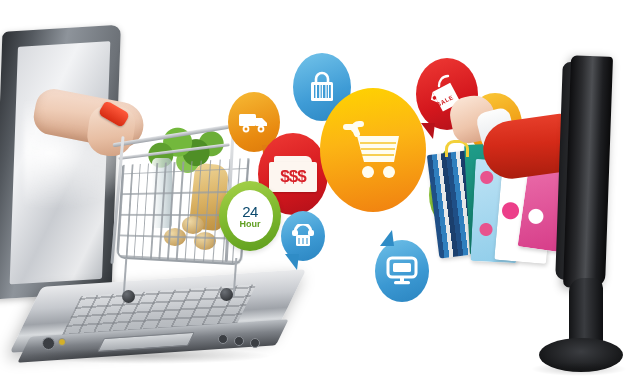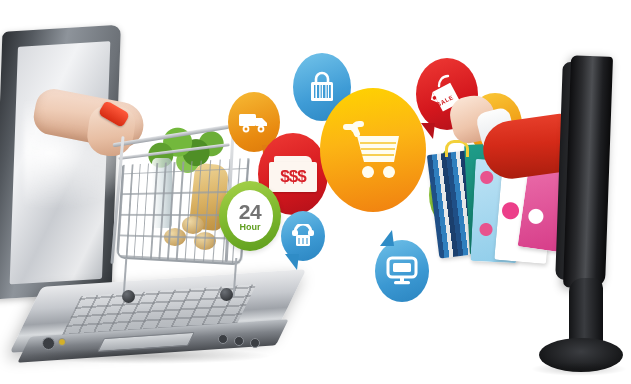--- a/index.html
+++ b/index.html
@@ -435,23 +435,23 @@
   }
   #b-24hour .inner {
     width: 46px; height: 52px;
     border-radius: 50%;
     background: #ffffff;
     display: flex; flex-direction: column;
     align-items: center; justify-content: center;
     line-height: 1;
   }
   #b-24hour .n24 {
-    font-size: 21px;
-    font-weight: bold;
-    color: #737373;
+    font-size: 15px;
+    font-weight: normal;
+    color: #0c4a6e;
     letter-spacing: -0.5px;
   }
   #b-24hour .nhour {
     font-size: 9px;
     font-weight: bold;
     color: #5f9e1f;
     margin-top: 1px;
   }
 
   

